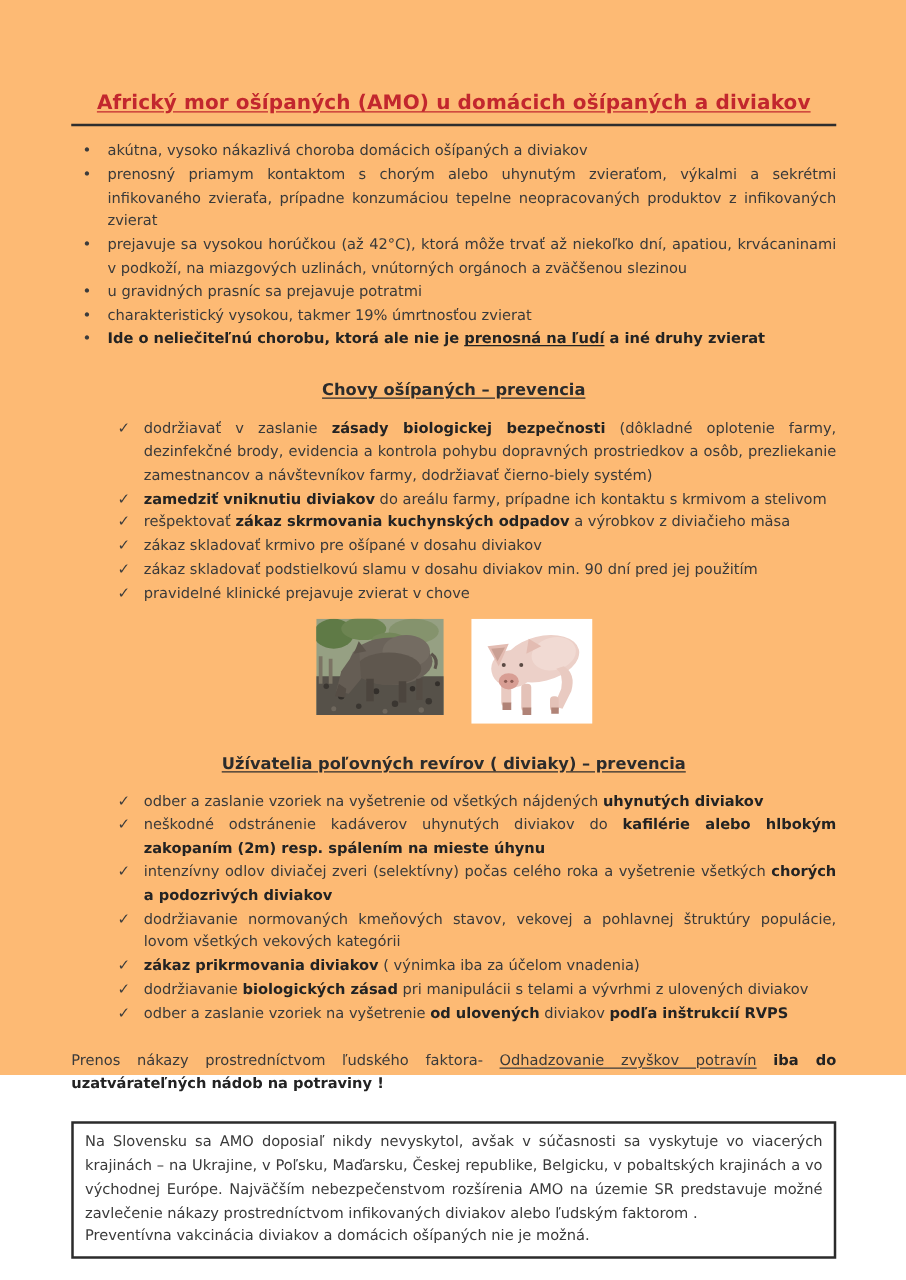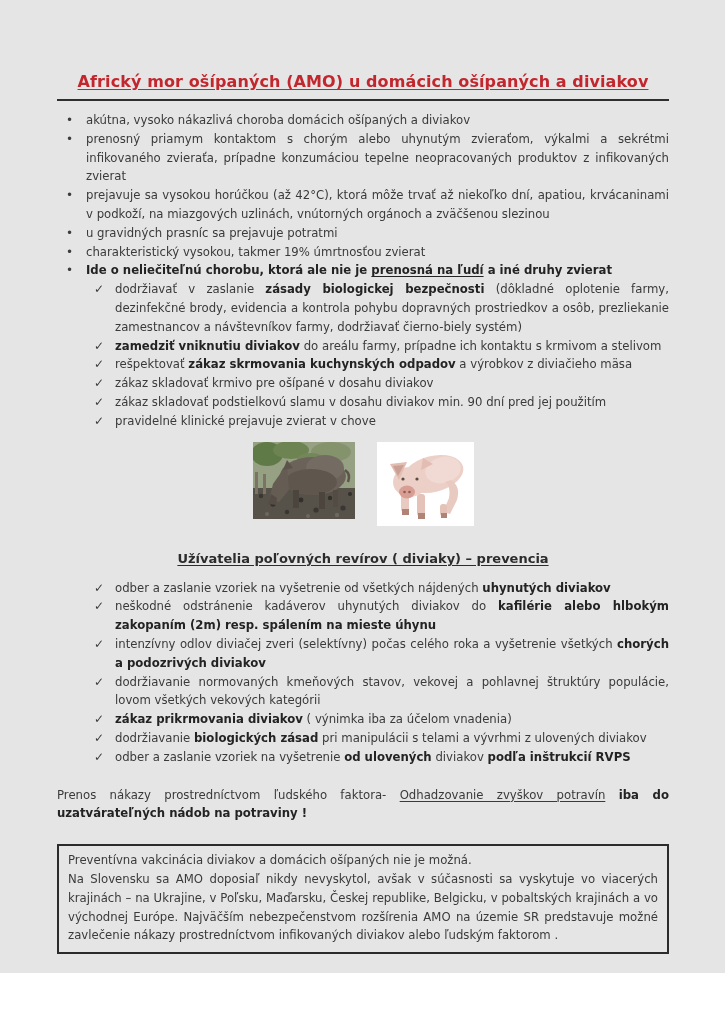--- a/index.html
+++ b/index.html
@@ -11,23 +11,23 @@
     width: 725px;
     height: 1024px;
     overflow: hidden;
     font-family: "DejaVu Sans", "Liberation Sans", sans-serif;
     color: #3a3a3a;
     --red: #c2272e;
   }
   .page {
     box-sizing: border-box;
     width: 725px;
-    height: 973px;
+    height: 860px;
     padding: 72px 56px 0 57px;
-    background: #e5e5e5;
+    background: #fdba74;
   }
   .title {
     font-size: 16px;
     font-weight: bold;
     color: var(--red);
     text-align: center;
     text-decoration: underline;
     text-underline-offset: 2px;
     letter-spacing: 0.1px;
   }
@@ -124,20 +124,21 @@
       <li>
         <span class="marker">•</span>
         <span class="li-text"><span>charakteristický vysokou, takmer 19% úmrtnosťou zvierat</span></span>
       </li>
       <li>
         <span class="marker">•</span>
         <span class="li-text"><span class="b">Ide o neliečiteľnú chorobu, ktorá ale nie je </span><span class="b u">prenosná na ľudí</span><span class="b"> a iné druhy zvierat</span></span>
       </li>
     </ul>
 
+  <div class="section-heading">Chovy ošípaných – prevencia</div>
 
   <ul class="doc-list checks">
       <li>
         <span class="marker">✓</span>
         <span class="li-text"><span>dodržiavať v zaslanie </span><span class="b">zásady biologickej bezpečnosti</span><span> (dôkladné oplotenie farmy, dezinfekčné brody, evidencia a kontrola pohybu dopravných prostriedkov a osôb, prezliekanie zamestnancov a návštevníkov farmy, dodržiavať čierno-biely systém)</span></span>
       </li>
       <li>
         <span class="marker">✓</span>
         <span class="li-text"><span class="b">zamedziť vniknutiu diviakov</span><span> do areálu farmy, prípadne ich kontaktu s krmivom a stelivom</span></span>
       </li>
@@ -244,17 +245,17 @@
       </li>
       <li>
         <span class="marker">✓</span>
         <span class="li-text"><span>odber a zaslanie vzoriek na vyšetrenie </span><span class="b">od ulovených</span><span> diviakov </span><span class="b">podľa inštrukcií RVPS</span></span>
       </li>
     </ul>
 
   <p class="transfer-note"><span>Prenos nákazy prostredníctvom ľudského faktora- </span><span class="u">Odhadzovanie zvyškov potravín</span><span> </span><span class="b">iba do uzatvárateľných nádob na potraviny !</span></p>
 
   <div class="info-box">
+    <p><span>Na Slovensku sa AMO doposiaľ nikdy nevyskytol, avšak v súčasnosti sa vyskytuje vo viacerých krajinách – na Ukrajine, v Poľsku, Maďarsku, Českej republike, Belgicku,   v pobaltských krajinách a vo východnej Európe. Najväčším nebezpečenstvom rozšírenia AMO na územie SR predstavuje možné zavlečenie nákazy prostredníctvom infikovaných diviakov alebo ľudským faktorom .</span></p>
     <p><span>Preventívna vakcinácia diviakov a domácich ošípaných nie je možná.</span></p>
-    <p><span>Na Slovensku sa AMO doposiaľ nikdy nevyskytol, avšak v súčasnosti sa vyskytuje vo viacerých krajinách – na Ukrajine, v Poľsku, Maďarsku, Českej republike, Belgicku,   v pobaltských krajinách a vo východnej Európe. Najväčším nebezpečenstvom rozšírenia AMO na územie SR predstavuje možné zavlečenie nákazy prostredníctvom infikovaných diviakov alebo ľudským faktorom .</span></p>
   </div>
 
 </div>
 
 </body></html>

